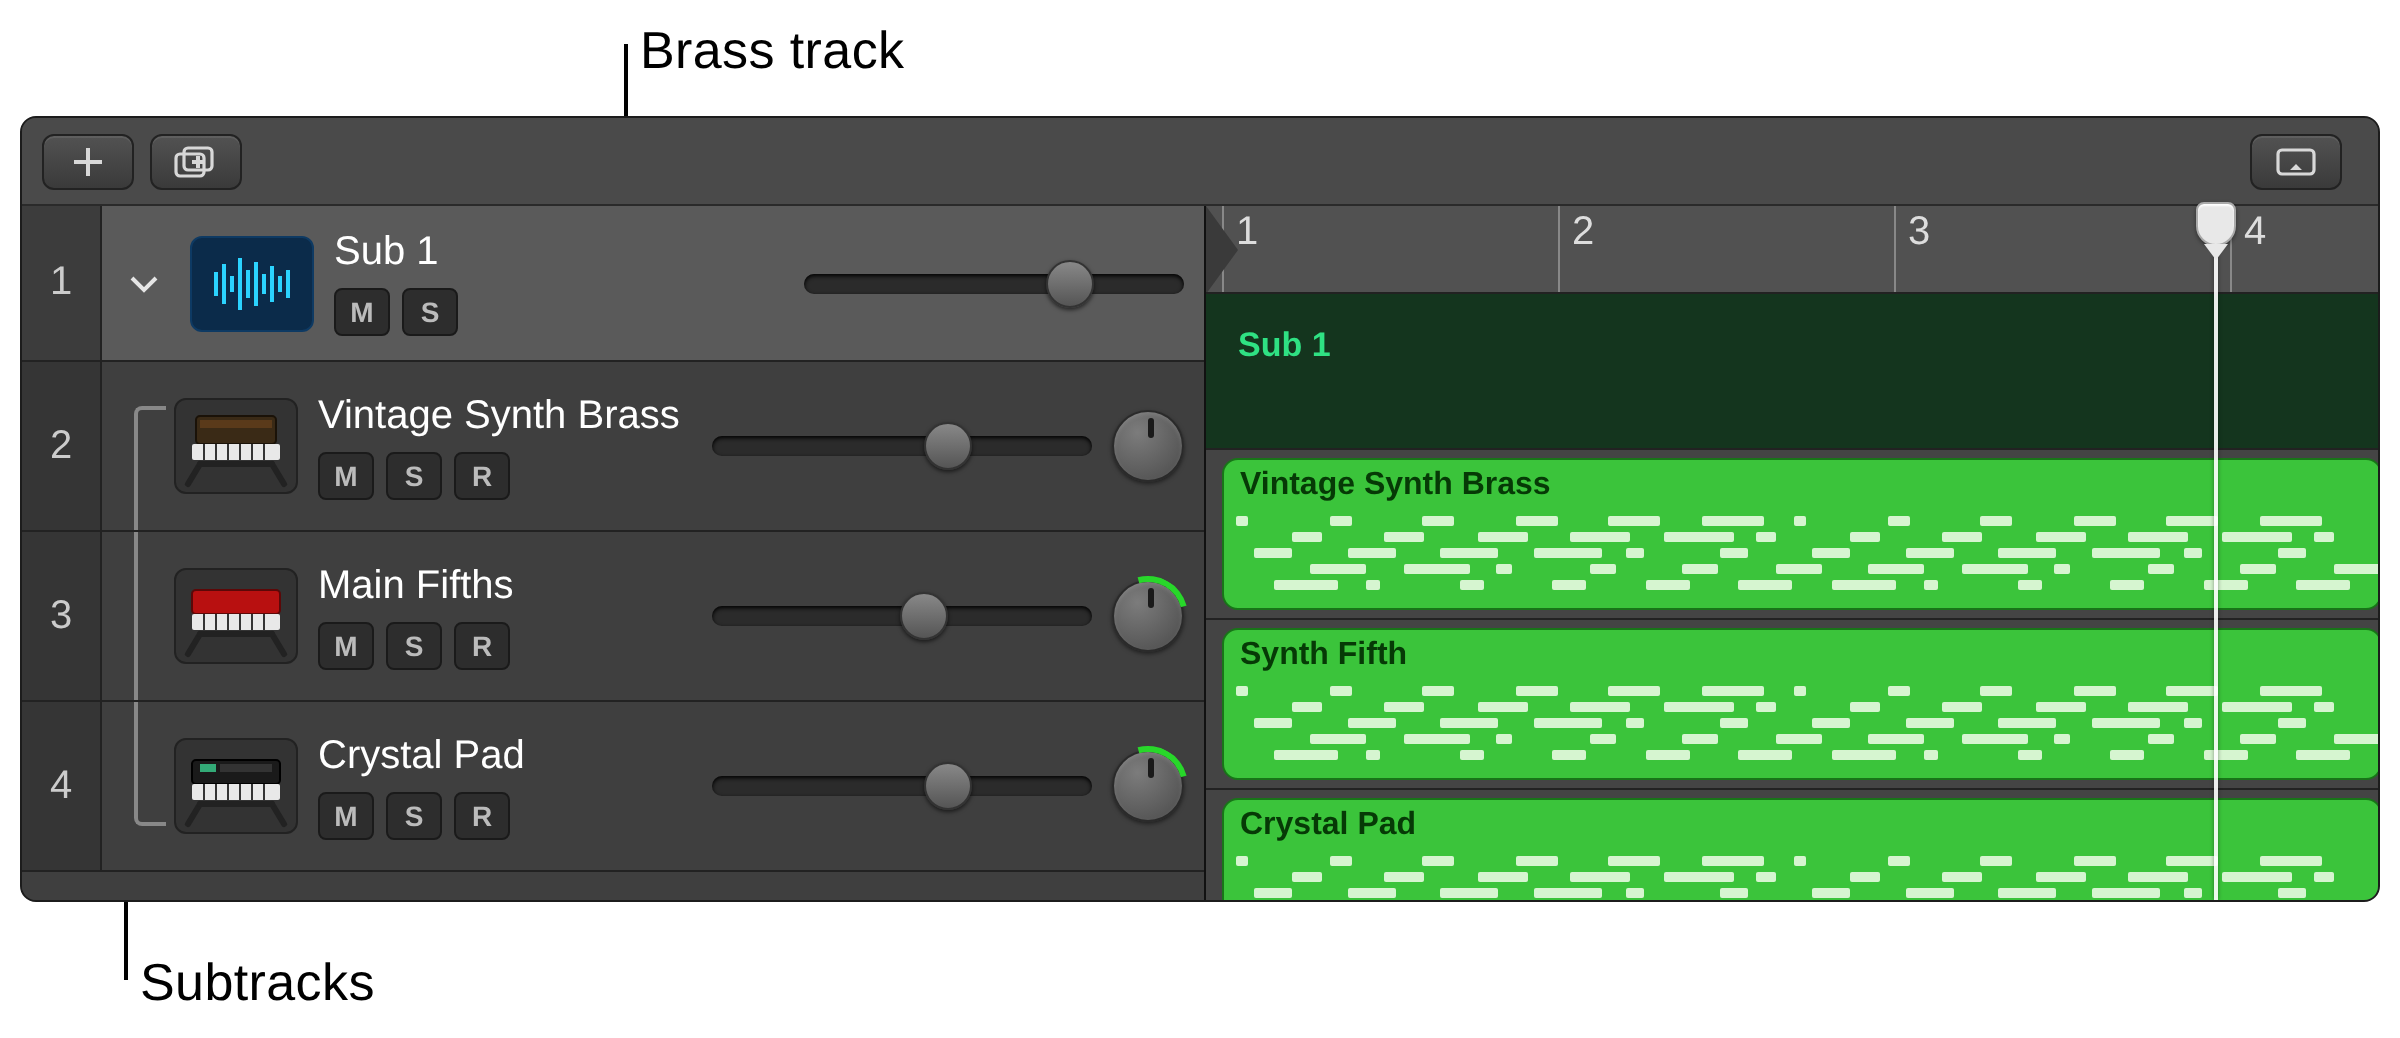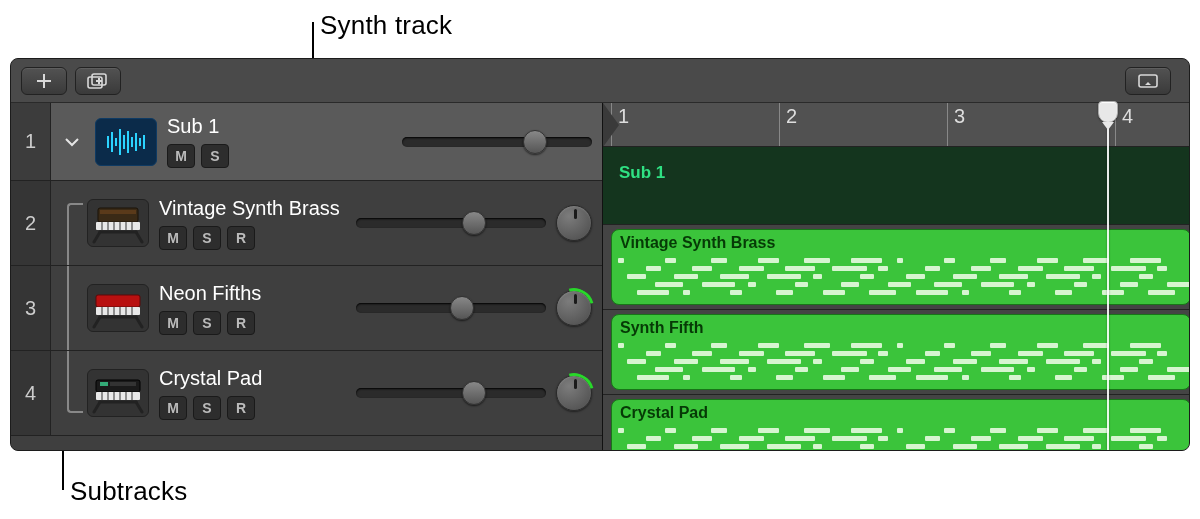--- a/index.html
+++ b/index.html
@@ -67,21 +67,21 @@
 
   
   .playhead { position:absolute; top:0; bottom:0; width:2px; background:rgba(255,255,255,.9); z-index:20; box-shadow:0 0 2px rgba(0,0,0,.4);}
   .playhead .ph-handle{position:absolute;top:-2px;left:-9px;width:20px;height:22px;background:#e8e8e8;border-radius:4px 4px 10px 10px;border:1px solid #aaa;box-shadow:inset 0 1px 1px #fff,0 1px 2px rgba(0,0,0,.4);}
   .playhead .ph-handle::after{content:"";position:absolute;left:50%;bottom:-8px;margin-left:-6px;border-left:6px solid transparent;border-right:6px solid transparent;border-top:8px solid #e8e8e8;}
 
 </style>
 </head>
 <body>
 
-<div class="callout" style="left:320px; top:10px;">Synth track</div>
+<div class="callout" style="left:320px; top:10px;">Brass track</div>
 <div class="callout-line" style="left:312px; top:22px; width:2px; height:130px;"></div>
 <div class="callout" style="left:70px; top:476px;">Subtracks</div>
 <div class="callout-line" style="left:62px; top:368px; width:2px; height:122px;"></div>
 
 <div class="app">
 
   <div class="toolbar">
     <div class="tb-btn">
       <svg width="18" height="18" viewBox="0 0 18 18">
           <path d="M8 2h2v6h6v2h-6v6H8v-6H2V8h6z" fill="#d8d8d8"></path>
@@ -205,21 +205,21 @@
                   <line x1="42" y1="20" x2="42" y2="28"></line>
                 </g>
               <g stroke="#222" stroke-width="3" stroke-linecap="round">
                   <line x1="10" y1="30" x2="4" y2="40"></line>
                   <line x1="46" y1="30" x2="52" y2="40"></line>
                   <line x1="10" y1="30" x2="46" y2="30"></line>
                 </g>
             </svg>
           </div>
           <div class="info">
-            <div class="track-name">Neon Fifths</div>
+            <div class="track-name">Main Fifths</div>
             <div class="btn-row">
               <div class="sq">M</div>
               <div class="sq">S</div>
               <div class="sq">R</div>
             </div>
           </div>
           <div class="slider">
               <div class="slider-track"></div>
               <div class="slider-thumb" style="left:calc(56% - 12px)"></div>
             </div>

